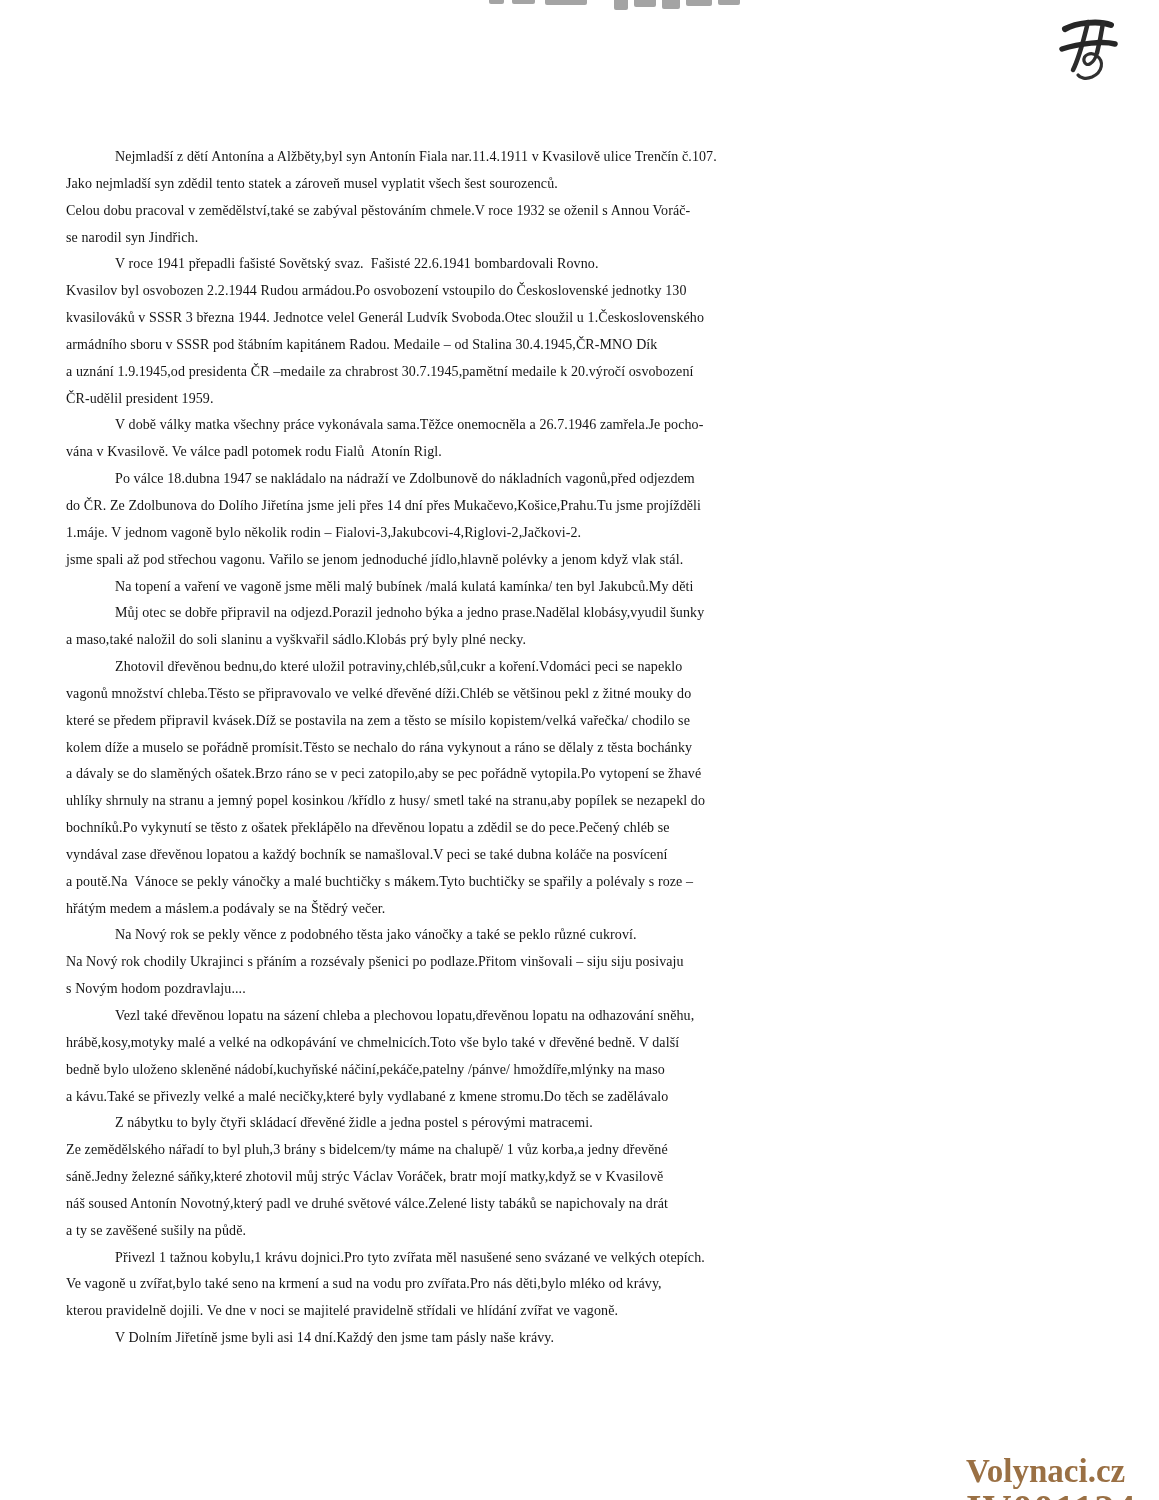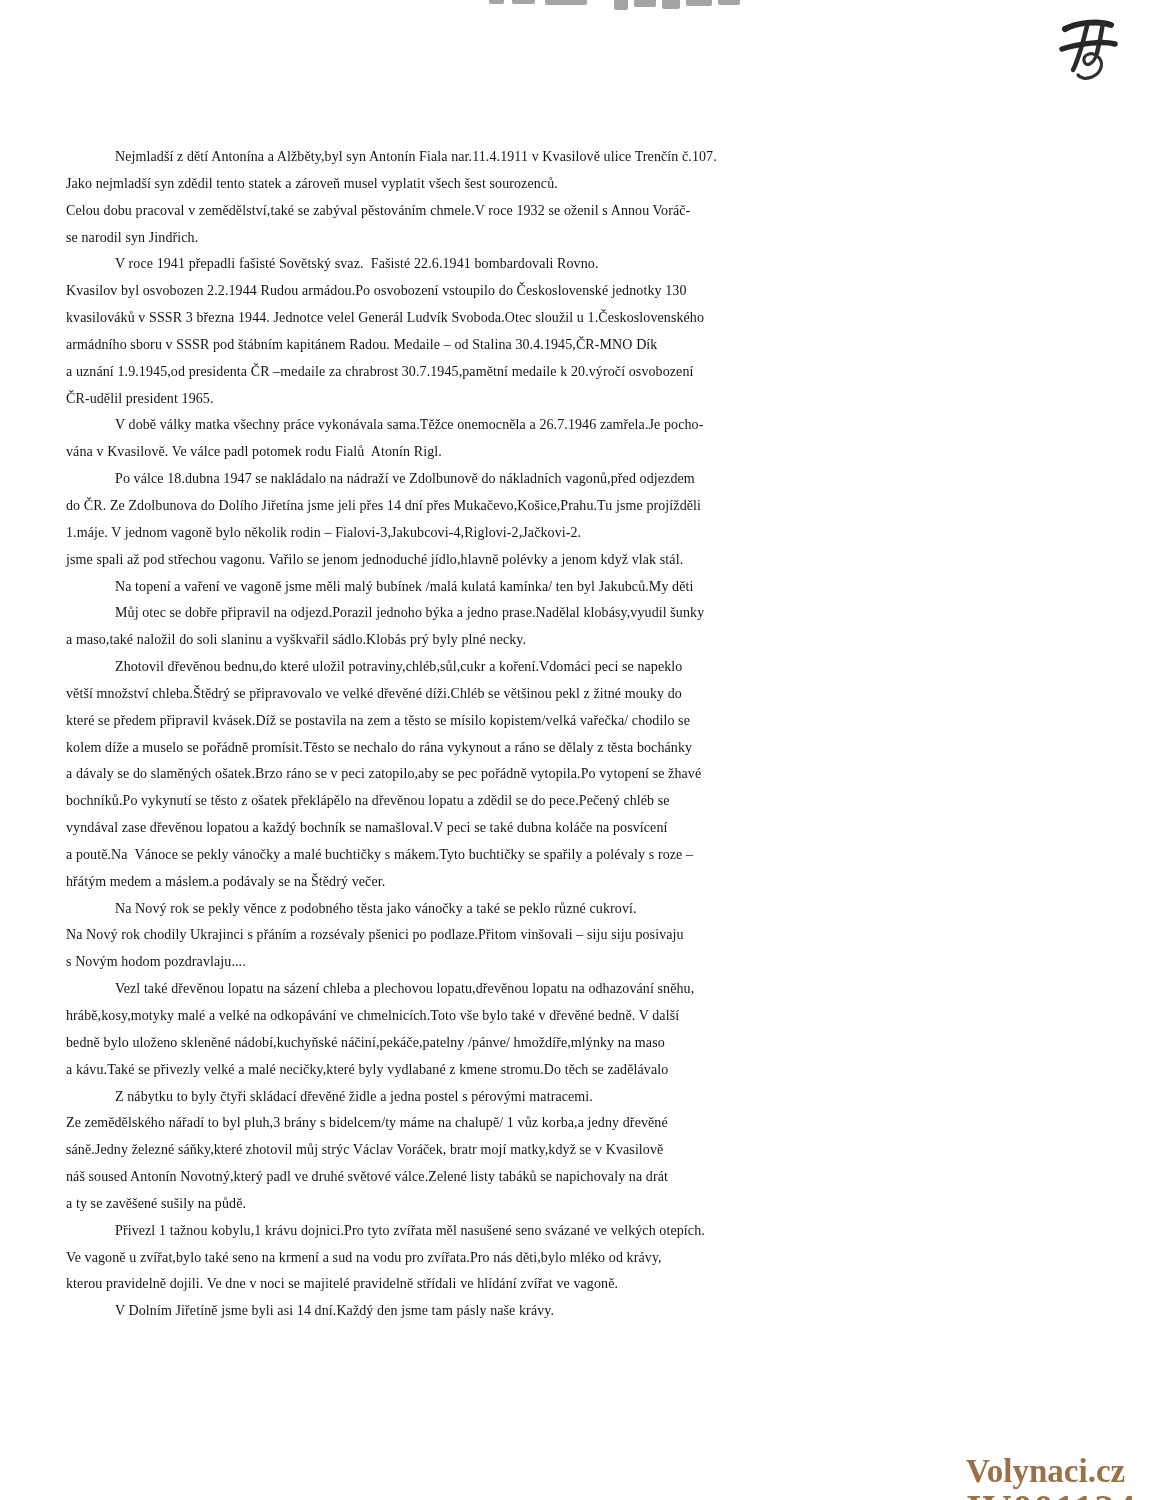--- a/index.html
+++ b/index.html
@@ -69,45 +69,46 @@
       <div class="line">Jako nejmladší syn zdědil tento statek a zároveň musel vyplatit všech šest sourozenců.</div>
       <div class="line">Celou dobu pracoval v zemědělství,také se zabýval pěstováním chmele.V roce 1932 se oženil s Annou Voráč-</div>
       <div class="line">se narodil syn Jindřich.</div>
     </div>
     <div class="para">
       <div class="line indent">V roce 1941 přepadli fašisté Sovětský svaz.  Fašisté 22.6.1941 bombardovali Rovno.</div>
       <div class="line">Kvasilov byl osvobozen 2.2.1944 Rudou armádou.Po osvobození vstoupilo do Československé jednotky 130</div>
       <div class="line">kvasilováků v SSSR 3 března 1944. Jednotce velel Generál Ludvík Svoboda.Otec sloužil u 1.Československého</div>
       <div class="line">armádního sboru v SSSR pod štábním kapitánem Radou. Medaile – od Stalina 30.4.1945,ČR-MNO Dík</div>
       <div class="line">a uznání 1.9.1945,od presidenta ČR –medaile za chrabrost 30.7.1945,pamětní medaile k 20.výročí osvobození</div>
-      <div class="line">ČR-udělil president 1965.</div>
+      <div class="line">ČR-udělil president 1959.</div>
     </div>
     <div class="para">
       <div class="line indent">V době války matka všechny práce vykonávala sama.Těžce onemocněla a 26.7.1946 zamřela.Je pocho-</div>
       <div class="line">vána v Kvasilově. Ve válce padl potomek rodu Fialů  Atonín Rigl.</div>
     </div>
     <div class="para">
       <div class="line indent">Po válce 18.dubna 1947 se nakládalo na nádraží ve Zdolbunově do nákladních vagonů,před odjezdem</div>
       <div class="line">do ČR. Ze Zdolbunova do Dolího Jiřetína jsme jeli přes 14 dní přes Mukačevo,Košice,Prahu.Tu jsme projížděli</div>
       <div class="line">1.máje. V jednom vagoně bylo několik rodin – Fialovi-3,Jakubcovi-4,Riglovi-2,Jačkovi-2.</div>
     </div>
     <div class="para">
       <div class="line">jsme spali až pod střechou vagonu. Vařilo se jenom jednoduché jídlo,hlavně polévky a jenom když vlak stál.</div>
       <div class="line indent">Na topení a vaření ve vagoně jsme měli malý bubínek /malá kulatá kamínka/ ten byl Jakubců.My děti</div>
     </div>
     <div class="para">
       <div class="line indent">Můj otec se dobře připravil na odjezd.Porazil jednoho býka a jedno prase.Nadělal klobásy,vyudil šunky</div>
       <div class="line">a maso,také naložil do soli slaninu a vyškvařil sádlo.Klobás prý byly plné necky.</div>
     </div>
     <div class="para">
       <div class="line indent">Zhotovil dřevěnou bednu,do které uložil potraviny,chléb,sůl,cukr a koření.Vdomáci peci se napeklo</div>
-      <div class="line">větší množství chleba.Štědrý se připravovalo ve velké dřevěné díži.Chléb se většinou pekl z žitné mouky do</div>
+      <div class="line">vagonů množství chleba.Těsto se připravovalo ve velké dřevěné díži.Chléb se většinou pekl z žitné mouky do</div>
       <div class="line">které se předem připravil kvásek.Díž se postavila na zem a těsto se mísilo kopistem/velká vařečka/ chodilo se</div>
       <div class="line">kolem díže a muselo se pořádně promísit.Těsto se nechalo do rána vykynout a ráno se dělaly z těsta bochánky</div>
       <div class="line">a dávaly se do slaměných ošatek.Brzo ráno se v peci zatopilo,aby se pec pořádně vytopila.Po vytopení se žhavé</div>
+      <div class="line">uhlíky shrnuly na stranu a jemný popel kosinkou /křídlo z husy/ smetl také na stranu,aby popílek se nezapekl do</div>
       <div class="line">bochníků.Po vykynutí se těsto z ošatek překlápělo na dřevěnou lopatu a zdědil se do pece.Pečený chléb se</div>
       <div class="line">vyndával zase dřevěnou lopatou a každý bochník se namašloval.V peci se také dubna koláče na posvícení</div>
       <div class="line">a poutě.Na  Vánoce se pekly vánočky a malé buchtičky s mákem.Tyto buchtičky se spařily a polévaly s roze –</div>
       <div class="line">hřátým medem a máslem.a podávaly se na Štědrý večer.</div>
     </div>
     <div class="para">
       <div class="line indent">Na Nový rok se pekly věnce z podobného těsta jako vánočky a také se peklo různé cukroví.</div>
       <div class="line">Na Nový rok chodily Ukrajinci s přáním a rozsévaly pšenici po podlaze.Přitom vinšovali – siju siju posivaju</div>
       <div class="line">s Novým hodom pozdravlaju....</div>
     </div>

